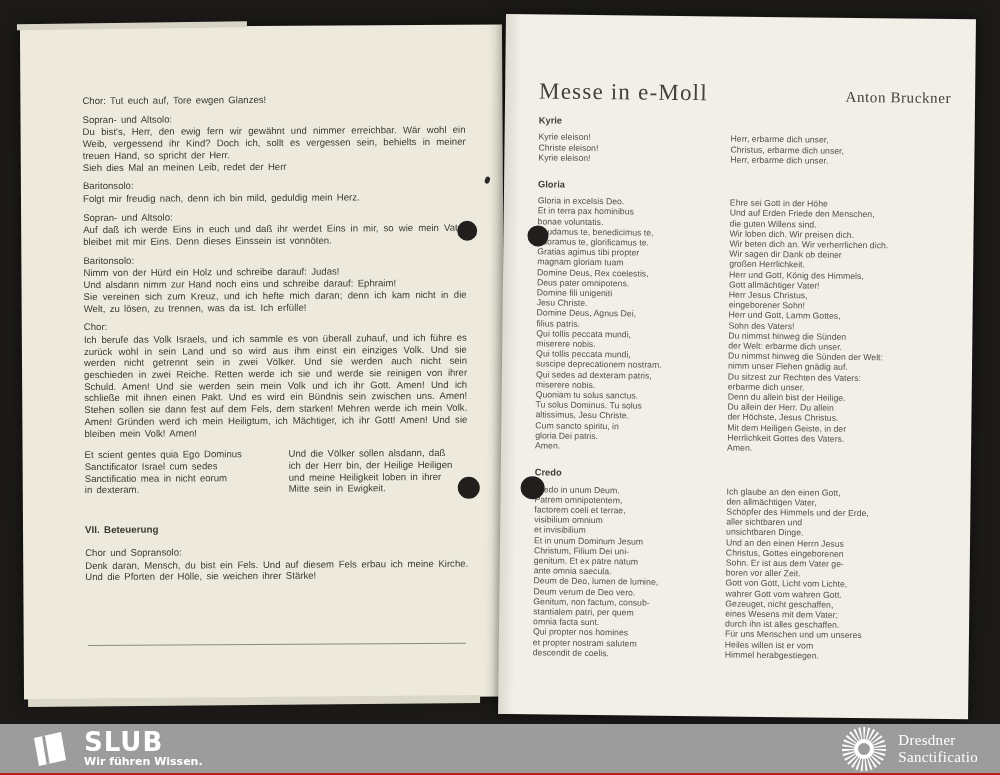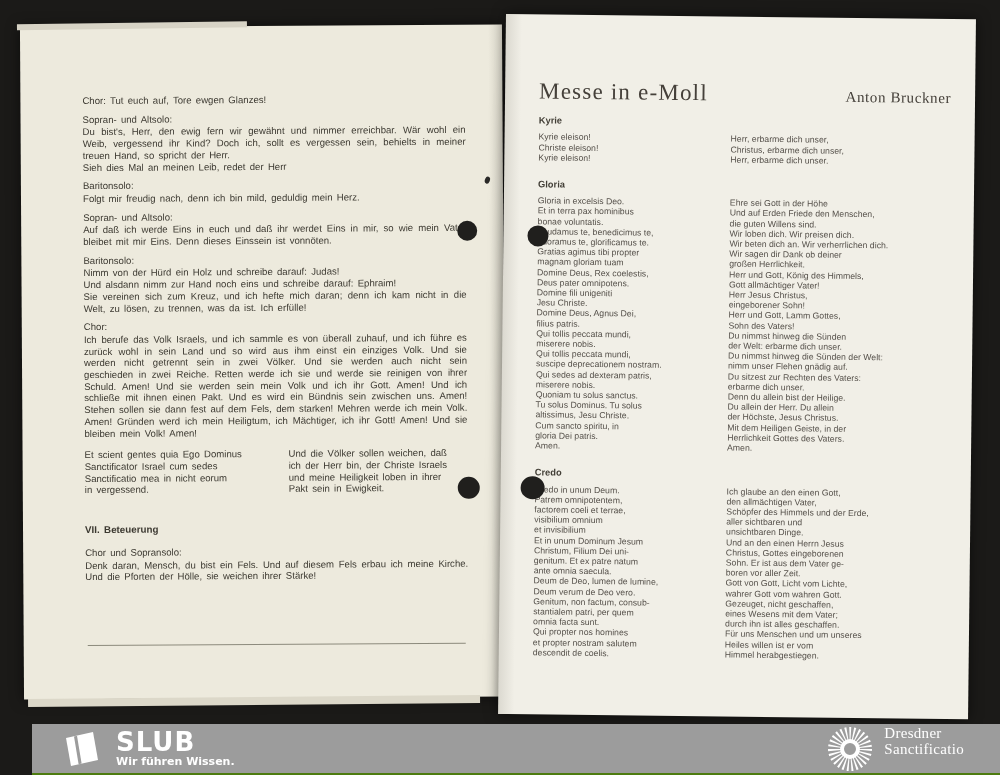--- a/index.html
+++ b/index.html
@@ -63,30 +63,29 @@
   .t-line{white-space:nowrap;}
 
   
   .hole{position:absolute;border-radius:50%;background:#201f1d;}
   .speck{position:absolute;width:5px;height:7px;border-radius:50% 60% 50% 60%;background:#2a2927;transform:rotate(25deg);}
 
   
   .footer{
     position:absolute;left:0;right:0;bottom:0;height:49px;
     background:var(--footer-bar,#9c9c9c);
-    border-bottom:2px solid #4d7c0f;
+    border-bottom:2px solid #b91c1c;
     display:flex;align-items:center;justify-content:space-between;
     color:var(--footer-text,#ffffff);
     font-family:"DejaVu Sans","Liberation Sans",sans-serif;
-    margin-left:32px;
   }
   .slub{display:flex;align-items:center;gap:12px;padding-left:30px;}
   .slub-name{font-size:26px;font-weight:bold;letter-spacing:1px;line-height:24px;}
   .slub-tag{font-size:11px;font-weight:bold;margin-top:1px;}
-  .philh{display:flex;gap:10px;padding-right:36px;}
+  .philh{display:flex;align-items:center;gap:10px;padding-right:22px;}
   .ph-text{font-family:"Liberation Serif",serif;font-size:15px;line-height:16.5px;letter-spacing:.3px;}
 </style>
 </head>
 <body>
 
 <div class="stage">
 
   <div class="page page-left">
     <div class="lp-content">
       <div>
@@ -115,27 +114,27 @@
           <div class="t-block">
             <div class="t-label">Chor:</div>
             <div class="t-para">Ich berufe das Volk Israels, und ich sammle es von überall zuhauf, und ich führe es zurück wohl in sein Land und so wird aus ihm einst ein einziges Volk. Und sie werden nicht getrennt sein in zwei Völker. Und sie werden auch nicht sein geschieden in zwei Reiche. Retten werde ich sie und werde sie reinigen von ihrer Schuld. Amen! Und sie werden sein mein Volk und ich ihr Gott. Amen! Und ich schließe mit ihnen einen Pakt. Und es wird ein Bündnis sein zwischen uns. Amen! Stehen sollen sie dann fest auf dem Fels, dem starken! Mehren werde ich mein Volk. Amen! Gründen werd ich mein Heiligtum, ich Mächtiger, ich ihr Gott! Amen! Und sie bleiben mein Volk! Amen!</div>
           </div>
         </div>
       <div class="bilingual">
         <div class="bi-col">
             <div class="t-line">Et scient gentes quia Ego Dominus</div>
             <div class="t-line">Sanctificator Israel cum sedes</div>
             <div class="t-line">Sanctificatio mea in nicht eorum</div>
-            <div class="t-line">in vergessend.</div>
+            <div class="t-line">in dexteram.</div>
           </div>
         <div class="bi-col">
-            <div class="t-line">Und die Völker sollen weichen, daß</div>
-            <div class="t-line">ich der Herr bin, der Christe Israels</div>
+            <div class="t-line">Und die Völker sollen alsdann, daß</div>
+            <div class="t-line">ich der Herr bin, der Heilige Heiligen</div>
             <div class="t-line">und meine Heiligkeit loben in ihrer</div>
-            <div class="t-line">Pakt sein in Ewigkeit.</div>
+            <div class="t-line">Mitte sein in Ewigkeit.</div>
           </div>
       </div>
       <div class="lp-heading">VII. Beteuerung</div>
       <div class="lp-final">
           <div class="t-block">
             <div class="t-label">Chor und Sopransolo:</div>
             <div class="t-para">Denk daran, Mensch, du bist ein Fels. Und auf diesem Fels erbau ich meine Kirche. Und die Pforten der Hölle, sie weichen ihrer Stärke!</div>
           </div>
         </div>
     </div>

